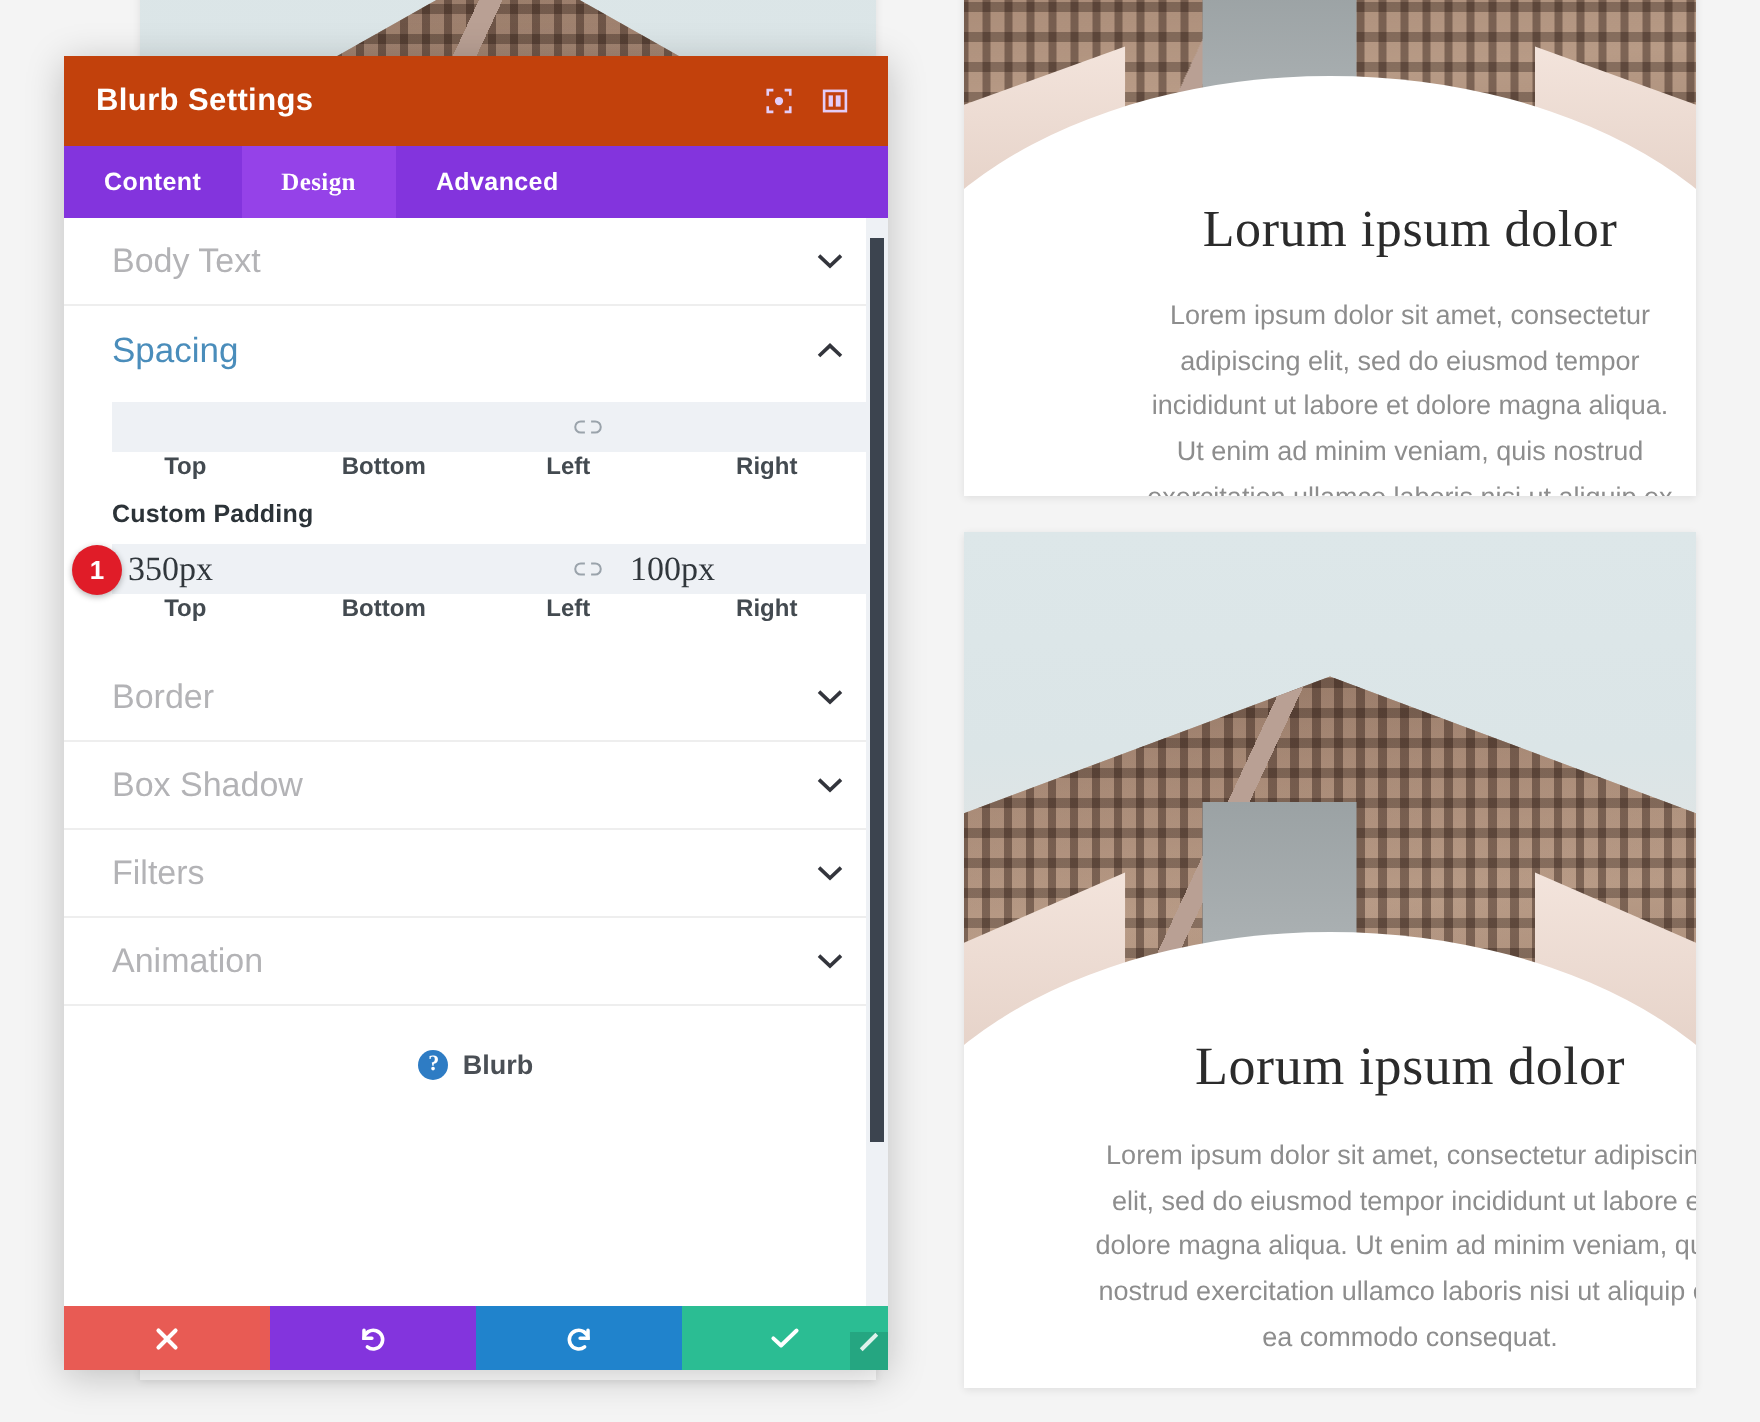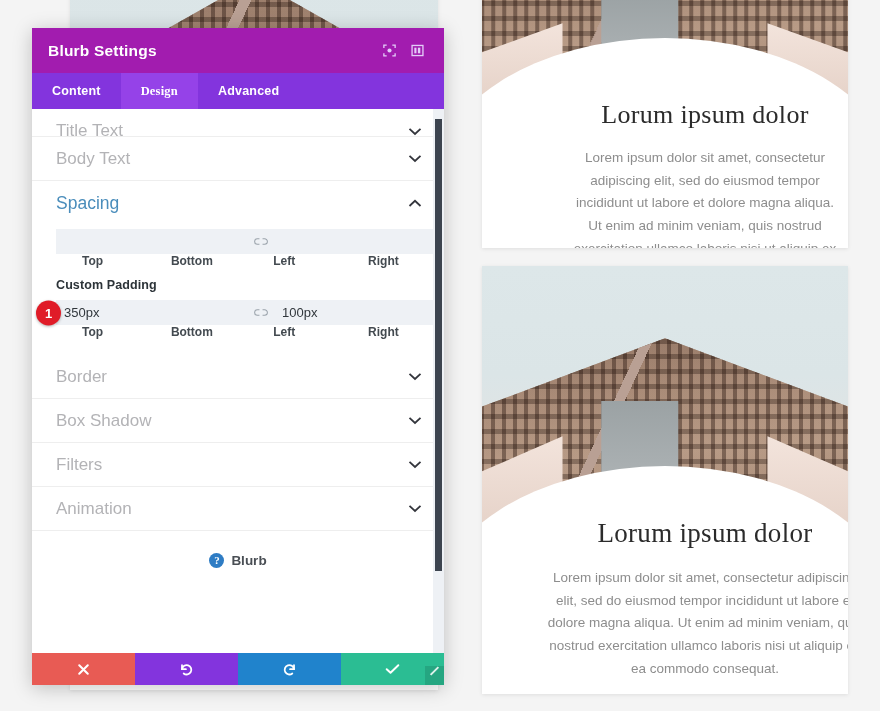--- a/index.html
+++ b/index.html
@@ -85,21 +85,21 @@
   
   .modal {
     position: absolute; left: 32px; top: 28px;
     width: 412px; height: 657px;
     background: #ffffff;
     box-shadow: 0 3px 18px rgba(0,0,0,.22);
     display: flex; flex-direction: column;
     overflow: hidden;
   }
   .modal-header {
-    background: #a21caf; height: 45px;
+    background: #c2410c; height: 45px;
     display: flex; align-items: center; padding: 0 16px;
     flex: 0 0 45px;
   }
   .modal-title {
     color: #ffffff; font-size: 15.5px; font-weight: bold;
     letter-spacing: .2px; flex: 1;
   }
   .hdr-icon {
     width: 22px; height: 22px; margin-left: 6px;
     display: flex; align-items: center; justify-content: center;
@@ -146,23 +146,23 @@
     margin: 10px 0 8px 0; letter-spacing: .1px;
   }
   .quad {
     display: flex; align-items: stretch; position: relative;
   }
   .pair { display: flex; flex: 1; align-items: center; }
   .divider { width: 1px; background: #d6dade; margin: 0 9px; height: 24px; align-self: center; }
   .inp {
     flex: 1; height: 25px; background: #eef1f5;
     border: none; outline: none;
-    font-size: 13px; color: #31373c;
+    font-size: 17px; color: #31373c;
     padding: 0 8px; min-width: 0;
-    font-family: Liberation Sans, sans-serif;
+    font-family: Liberation Serif, serif;
   }
   .link-ic {
     width: 26px; height: 25px; background: #eef1f5;
     display: flex; align-items: center; justify-content: center;
     cursor: pointer; flex: 0 0 26px;
   }
   .link-ic.unlinked { color: #9aa3ab; }
   .quad-labels { display: flex; margin-top: 0; font-weight: bold; }
   .quad-labels .pair { display: flex; flex: 1; }
   .ql {
@@ -296,28 +296,20 @@
     </div>
 
     <div class="tabs">
       <div class="tab">Content</div>
       <div class="tab active">Design</div>
       <div class="tab">Advanced</div>
     </div>
 
     <div class="modal-scroll">
 
-      <div class="acc-row clipped">
-        <div class="acc-title">Title Text</div>
-        <div class="chev">
-          <svg width="14" height="9" viewBox="0 0 14 9" fill="none" stroke="#33353c" stroke-width="1.8">
-              <path d="M1.5 1.8L7 7 12.5 1.8"></path>
-            </svg>
-        </div>
-      </div>
 
       <div class="acc-row">
         <div class="acc-title">Body Text</div>
         <div class="chev">
           <svg width="14" height="9" viewBox="0 0 14 9" fill="none" stroke="#33353c" stroke-width="1.8">
               <path d="M1.5 1.8L7 7 12.5 1.8"></path>
             </svg>
         </div>
       </div>
 

